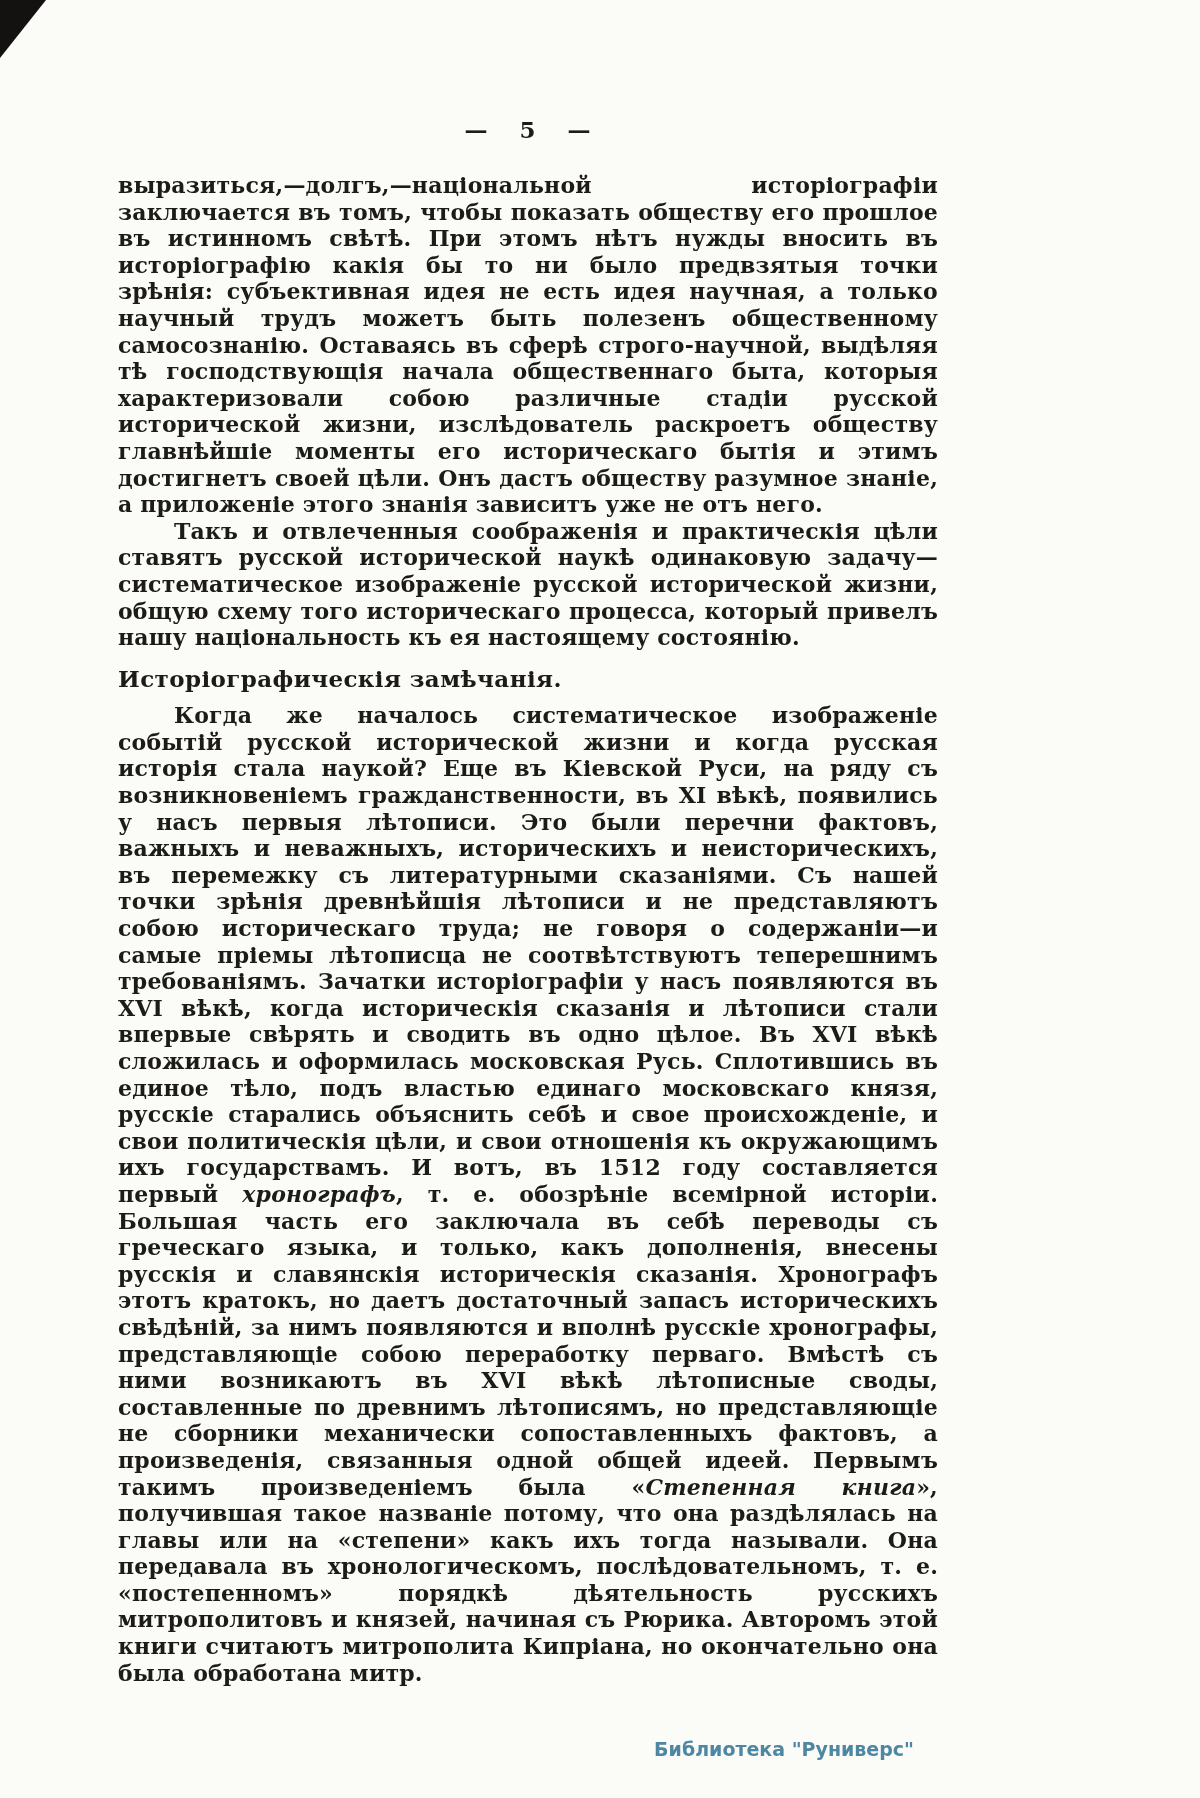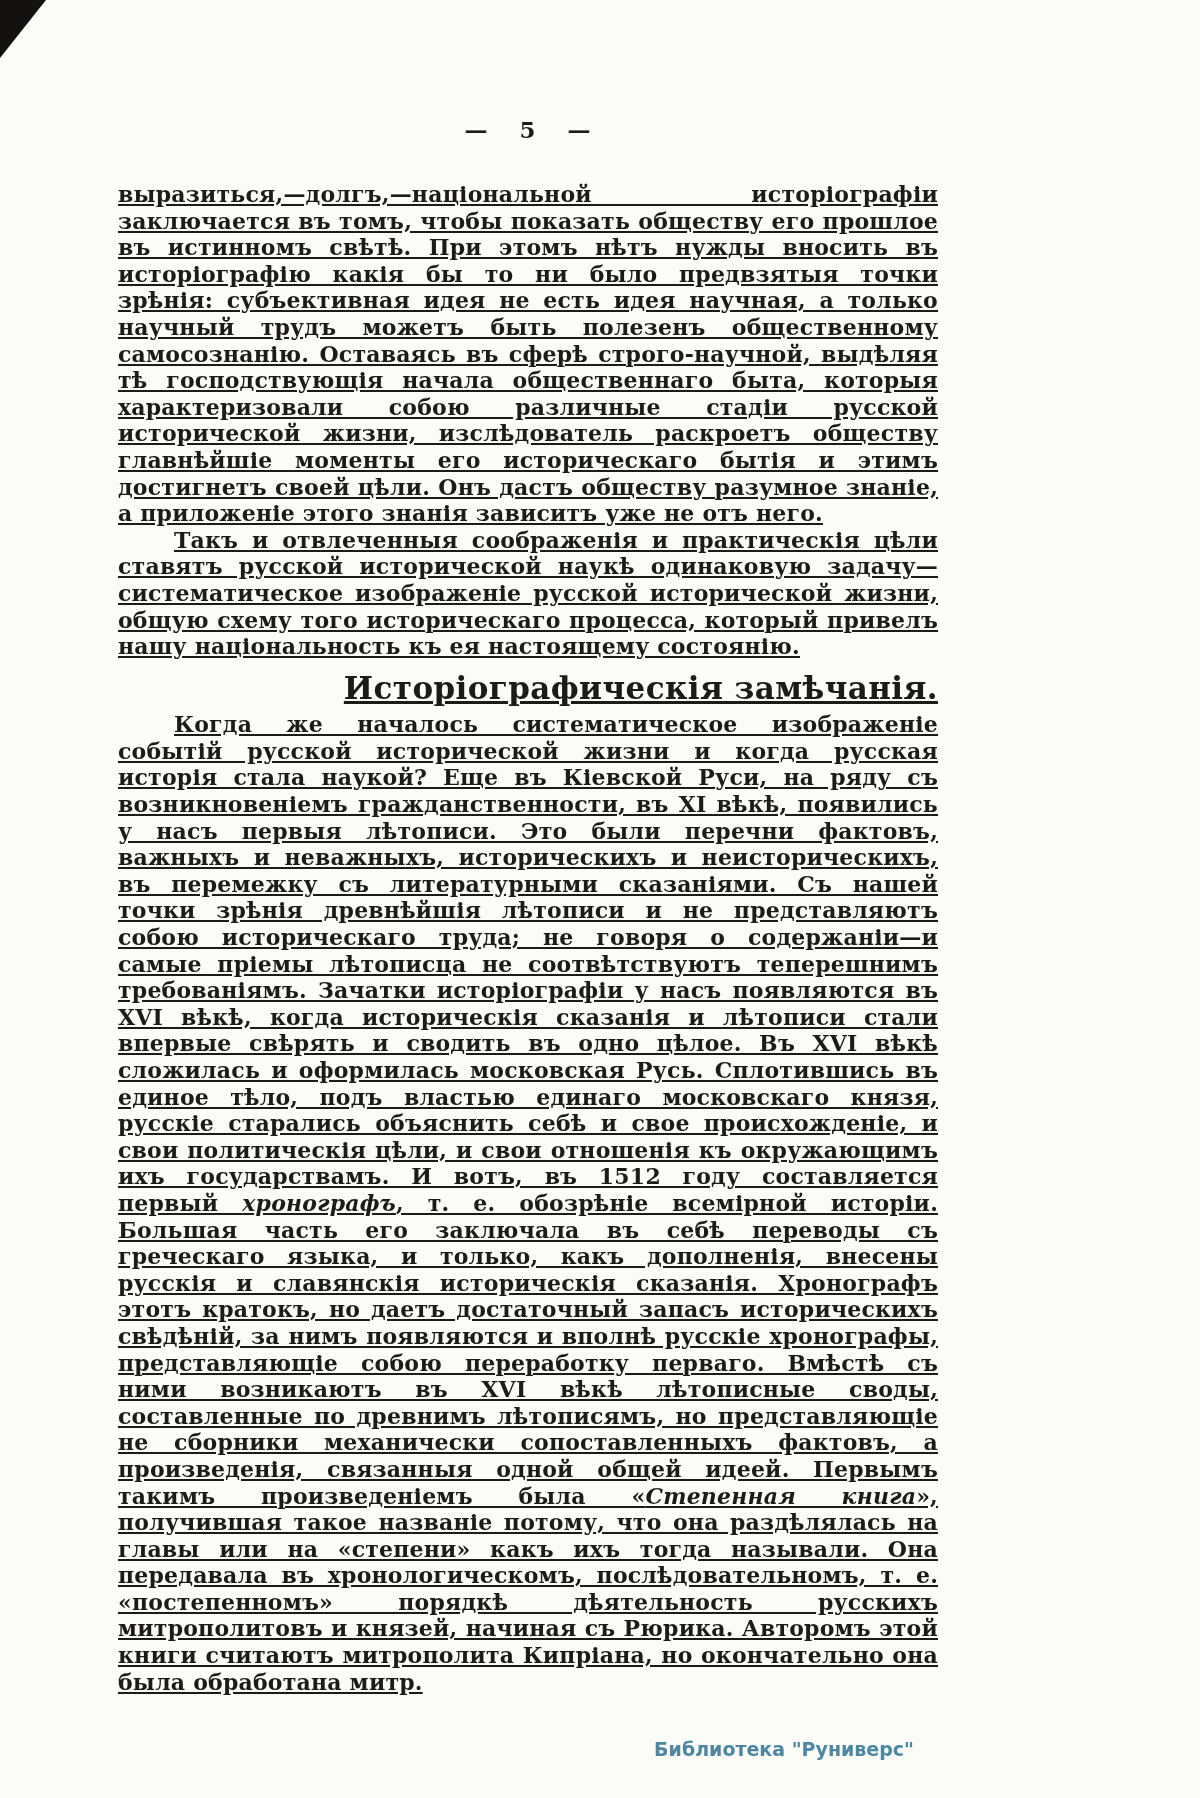--- a/index.html
+++ b/index.html
@@ -31,41 +31,40 @@
     left: 118px;
     width: 820px;
     text-align: center;
     font-size: 23px;
     font-weight: bold;
     word-spacing: 22px;
     letter-spacing: 1px;
   }
   .text-block {
     position: absolute;
-    top: 181px;
+    top: 172px;
     left: 118px;
     width: 820px;
     font-size: 22px;
     font-weight: bold;
     line-height: 26.6px;
     text-align: justify;
     letter-spacing: 0.2px;
-    text-decoration: underline;
   }
   .text-block p {
     margin: 0;
     text-indent: 56px;
   }
   .text-block p.continuation {
     text-indent: 0;
   }
   .section-heading {
     margin: 15px 0 10px 0;
-    text-align: right;
-    font-size: 31px;
+    text-align: left;
+    font-size: 23px;
     font-weight: bold;
     letter-spacing: 0.4px;
   }
   .em {
     font-style: italic;
     margin-top: 44px;
   }
   .watermark {
     position: absolute;
     top: 1738px;

